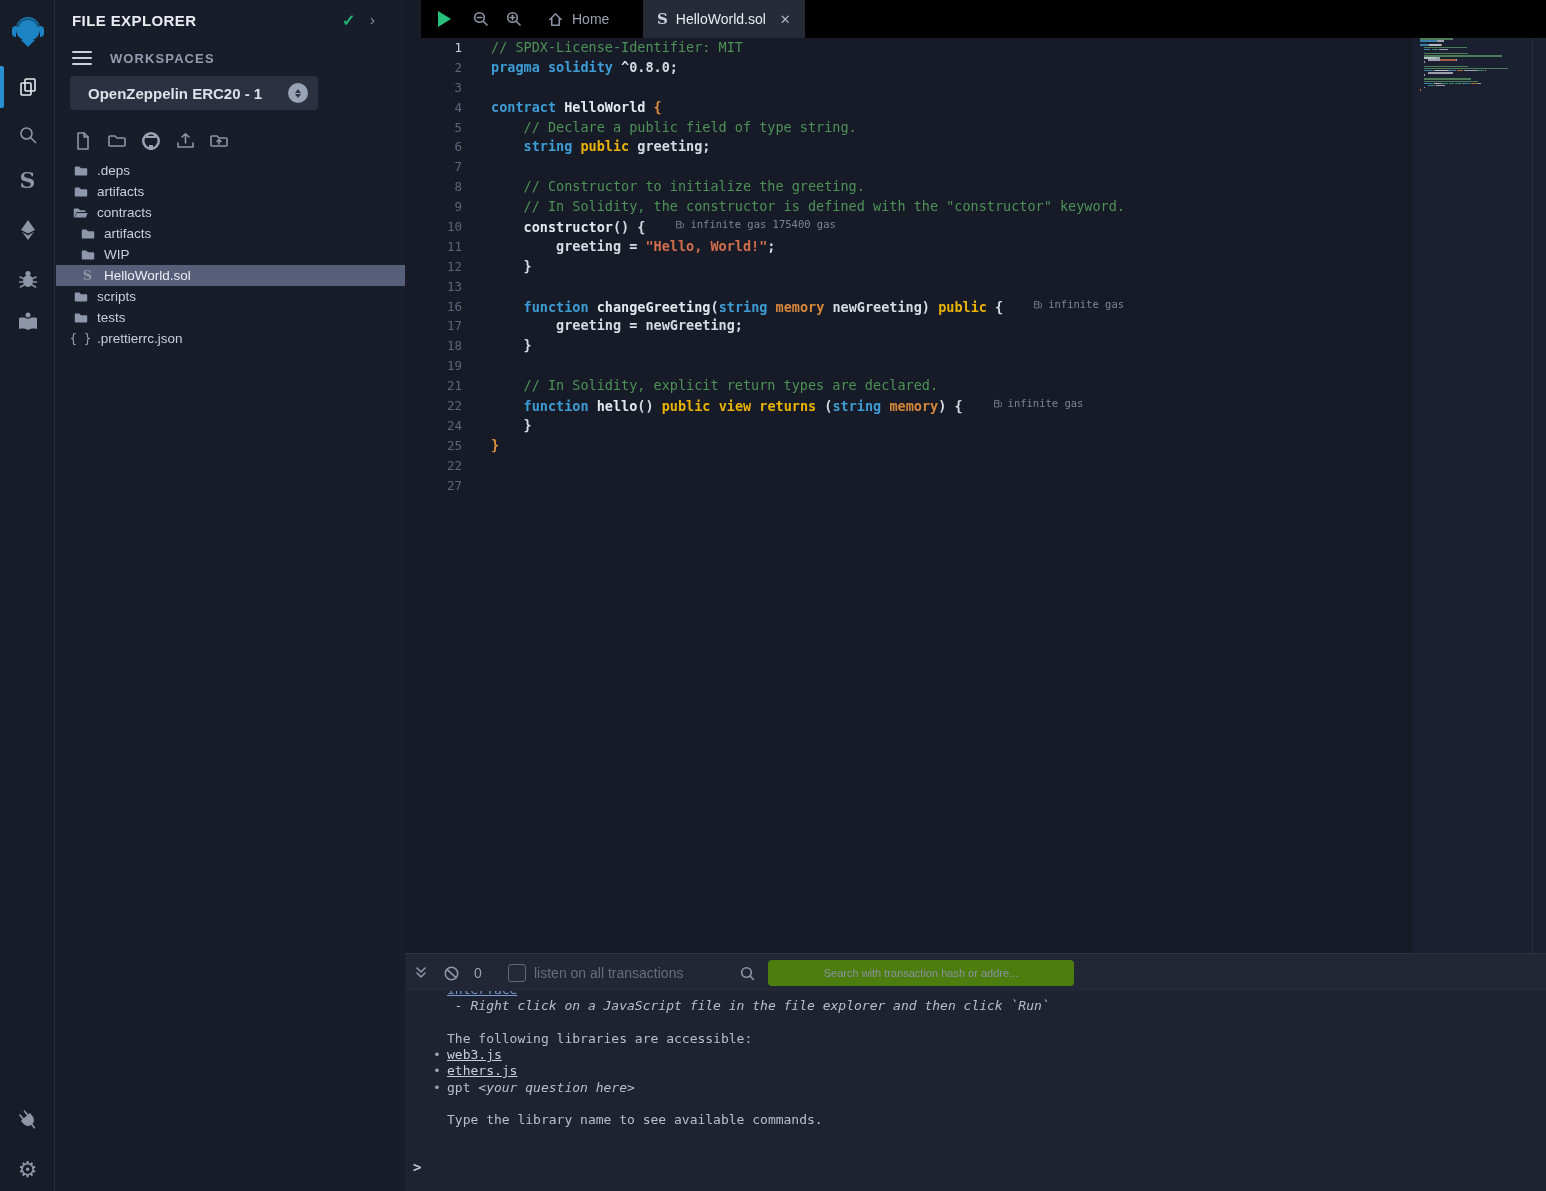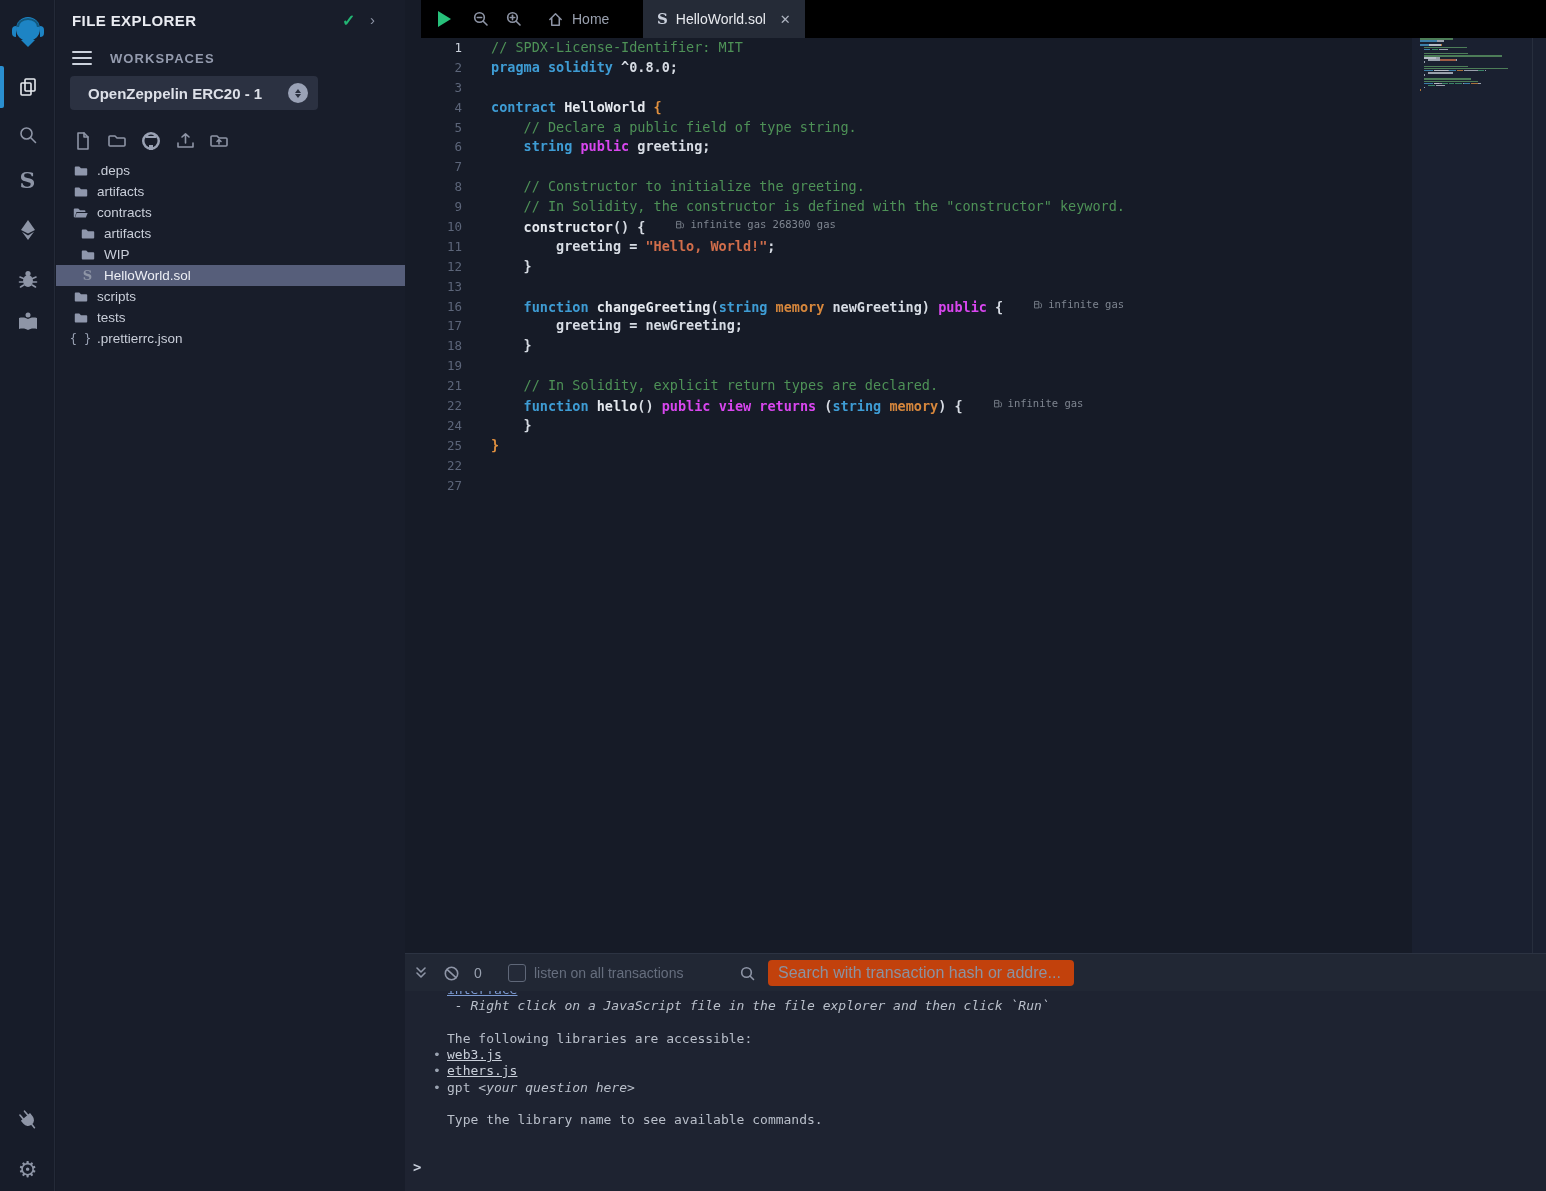--- a/index.html
+++ b/index.html
@@ -51,21 +51,21 @@
   .tab.active{background:#252b37;color:#e8eaef;}
   .tab-close{margin-left:6px;color:#aeb4c0;font-size:13px;}
 
   .editor-area{position:absolute;left:0;top:38px;width:1007px;height:915px;background:#161b27;overflow:hidden;}
   .ed-line{display:flex;height:19.9px;line-height:19.9px;font-family:"DejaVu Sans Mono",monospace;font-size:13.5px;white-space:pre;}
   .ln{width:57px;text-align:right;color:#5c6579;font-size:12.5px;flex:none;}
   .ln-active{color:#cdd3dd;}
   .lt{margin-left:29px;font-weight:600;}
   .tok-c{color:#4e9257;font-weight:400;}
   .tok-k{color:#3e9cd4;}
-  .tok-t{color:#d946ef;margin-top:8px;}
+  .tok-t{color:#eab308;margin-top:8px;}
   .tok-o{color:#d7873c;}
   .tok-s{color:#d26e4b;}
   .tok-w{color:#d6dbe3;}
   .tok-b{color:#e4e8ee;font-weight:700;}
   .tok-x{color:#e0903f;}
   .gas-widget{display:inline-flex;align-items:center;gap:5px;margin-left:30px;font-size:10.5px;color:#7e8590;font-weight:400;font-family:"DejaVu Sans Mono",monospace;position:relative;top:-2px;}
 
   .minimap-strip{position:absolute;left:1007px;top:38px;width:134px;height:915px;background:#1a2030;}
   .minimap{position:absolute;left:8px;top:0;width:112px;}
   .mm-line{height:2.13px;white-space:nowrap;font-size:0;}
@@ -74,21 +74,21 @@
   .mm-o{background:#a9713a;} .mm-s{background:#a05c44;} .mm-w{background:#9aa1ad;}
   .mm-b{background:#b5bcc7;} .mm-x{background:#b07437;} .mm-sp{background:transparent;}
   .mm-hairline{position:absolute;left:120px;top:0;width:1px;height:100%;background:#272e3d;}
 
   
   .terminal-header{position:absolute;left:0;top:953px;width:100%;height:38px;background:#212734;border-top:1px solid #2c3342;box-sizing:border-box;}
   .th-item{position:absolute;top:0;height:38px;display:flex;align-items:center;}
   .th-count{font-size:14px;color:#99a1b0;}
   .th-checkbox{width:16px;height:16px;border:1px solid #5f6778;border-radius:3px;background:#242a38;}
   .th-label{font-size:14px;color:#666e7e;}
-  .term-search{position:absolute;left:363px;top:6px;width:306px;height:26px;background:#c2410c;border:none;border-radius:4px;color:#c6ccd6;font-size:16px;padding:0 10px;box-sizing:border-box;font-family:"Liberation Sans",sans-serif;outline:none;}
+  .term-search{position:absolute;left:363px;top:6px;width:306px;height:26px;background:#4d7c0f;border:none;border-radius:4px;color:#c6ccd6;font-size:11px;padding:0 10px;box-sizing:border-box;font-family:"Liberation Sans",sans-serif;outline:none;text-align:center;}
   .term-search::placeholder{color:#8b92a1;}
   .terminal-body{position:absolute;left:0;top:991px;width:100%;height:200px;background:#1e2331;overflow:hidden;padding-left:42px;box-sizing:border-box;font-family:"DejaVu Sans Mono",monospace;font-size:13px;line-height:16.3px;}
   .term-line{position:relative;min-height:16.3px;white-space:pre;color:#b9bfca;}
   .term-line.clipped{margin-top:-9px;}
   .bullet{position:absolute;left:-14px;color:#9aa2b0;}
   .seg-plain{color:#b9bfca;}
   .seg-italic{color:#b9bfca;font-style:italic;}
   .seg-link{color:#c9cfd9;text-decoration:underline;cursor:pointer;}
   .seg-linkblue{color:#7d9bd2;text-decoration:underline;}
   .term-prompt{margin-top:30px;margin-left:-34px;color:#c3cad6;font-size:14px;font-weight:700;}
@@ -329,21 +329,21 @@
           <div class="ed-line"><span class="ln">2</span><span class="lt"><span class="tok-k">pragma solidity </span><span class="tok-w">^0.8.0;</span></span></div>
           <div class="ed-line"><span class="ln">3</span><span class="lt"></span></div>
           <div class="ed-line"><span class="ln">4</span><span class="lt"><span class="tok-k">contract </span><span class="tok-b">HelloWorld </span><span class="tok-x">{</span></span></div>
           <div class="ed-line"><span class="ln">5</span><span class="lt"><span class="tok-c">    // Declare a public field of type string.</span></span></div>
           <div class="ed-line"><span class="ln">6</span><span class="lt"><span class="tok-w">    </span><span class="tok-k">string</span><span class="tok-w"> </span><span class="tok-t">public</span><span class="tok-w"> greeting;</span></span></div>
           <div class="ed-line"><span class="ln">7</span><span class="lt"></span></div>
           <div class="ed-line"><span class="ln">8</span><span class="lt"><span class="tok-c">    // Constructor to initialize the greeting.</span></span></div>
           <div class="ed-line"><span class="ln">9</span><span class="lt"><span class="tok-c">    // In Solidity, the constructor is defined with the "constructor" keyword.</span></span></div>
           <div class="ed-line"><span class="ln">10</span><span class="lt"><span class="tok-w">    </span><span class="tok-b">constructor</span><span class="tok-w">() {</span><span class="gas-widget"><svg width="10" height="11" viewBox="0 0 13 13">
                   <path d="M2 2.5 H7.5 V11 H2 Z M2 6 H7.5 M9 4 L11 6 V9.5 A1.2 1.2 0 0 1 8.6 9.5" stroke="#7e8590" fill="none" stroke-width="1.1"></path>
-                </svg><span>infinite gas 268300 gas</span></span></span></div>
+                </svg><span>infinite gas 175400 gas</span></span></span></div>
           <div class="ed-line"><span class="ln">11</span><span class="lt"><span class="tok-w">        greeting = </span><span class="tok-s">"Hello, World!"</span><span class="tok-w">;</span></span></div>
           <div class="ed-line"><span class="ln">12</span><span class="lt"><span class="tok-w">    }</span></span></div>
           <div class="ed-line"><span class="ln">13</span><span class="lt"></span></div>
           <div class="ed-line"><span class="ln">16</span><span class="lt"><span class="tok-w">    </span><span class="tok-k">function</span><span class="tok-w"> </span><span class="tok-b">changeGreeting</span><span class="tok-w">(</span><span class="tok-k">string</span><span class="tok-w"> </span><span class="tok-o">memory</span><span class="tok-w"> newGreeting) </span><span class="tok-t">public</span><span class="tok-w"> {</span><span class="gas-widget"><svg width="10" height="11" viewBox="0 0 13 13">
                   <path d="M2 2.5 H7.5 V11 H2 Z M2 6 H7.5 M9 4 L11 6 V9.5 A1.2 1.2 0 0 1 8.6 9.5" stroke="#7e8590" fill="none" stroke-width="1.1"></path>
                 </svg><span>infinite gas</span></span></span></div>
           <div class="ed-line"><span class="ln">17</span><span class="lt"><span class="tok-w">        greeting = newGreeting;</span></span></div>
           <div class="ed-line"><span class="ln">18</span><span class="lt"><span class="tok-w">    }</span></span></div>
           <div class="ed-line"><span class="ln">19</span><span class="lt"></span></div>
           <div class="ed-line"><span class="ln">21</span><span class="lt"><span class="tok-c">    // In Solidity, explicit return types are declared.</span></span></div>

